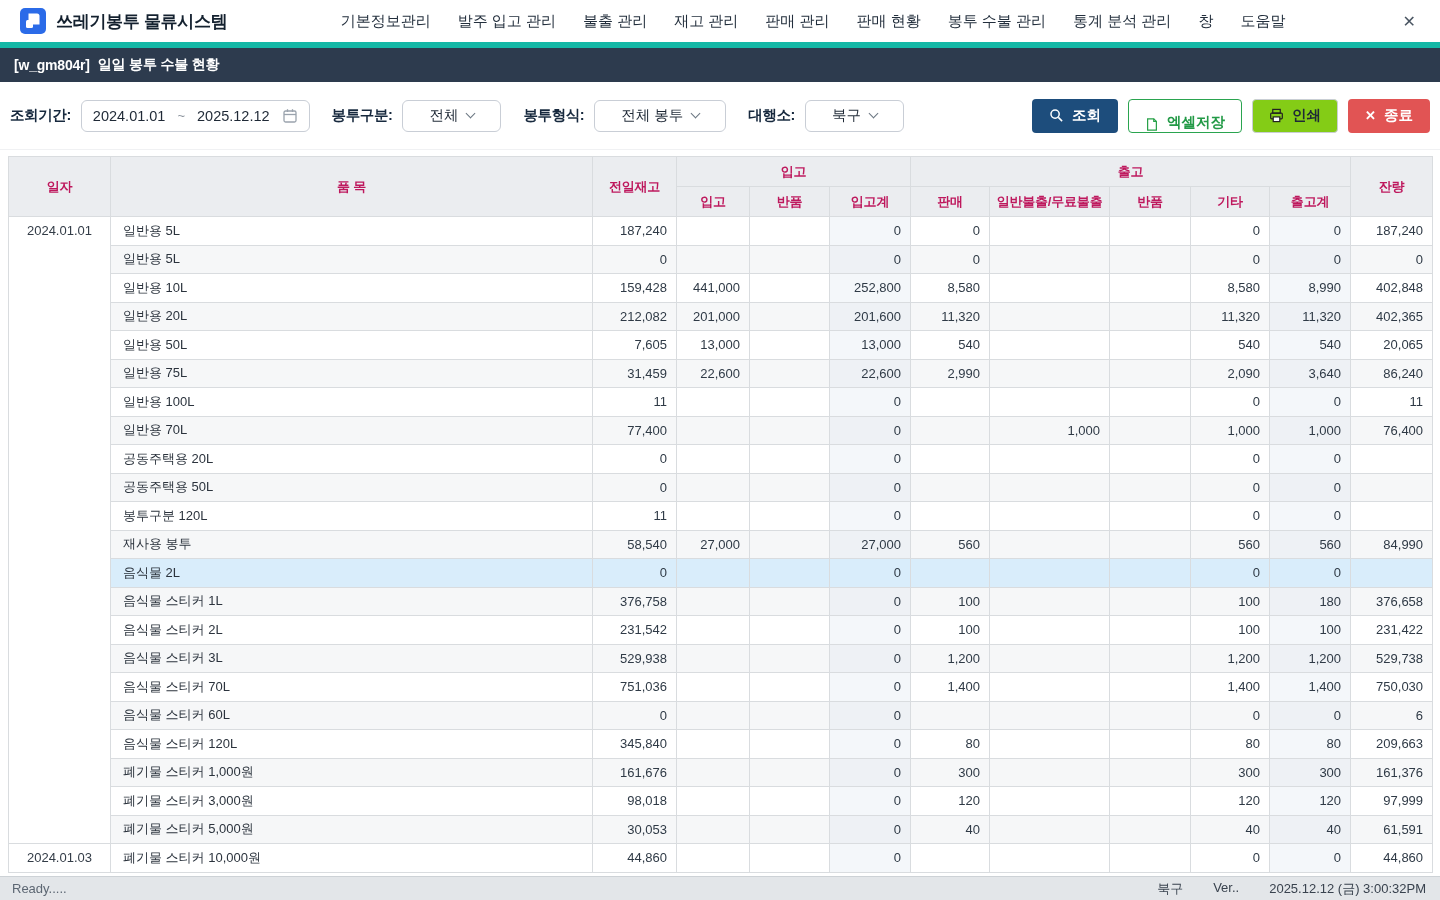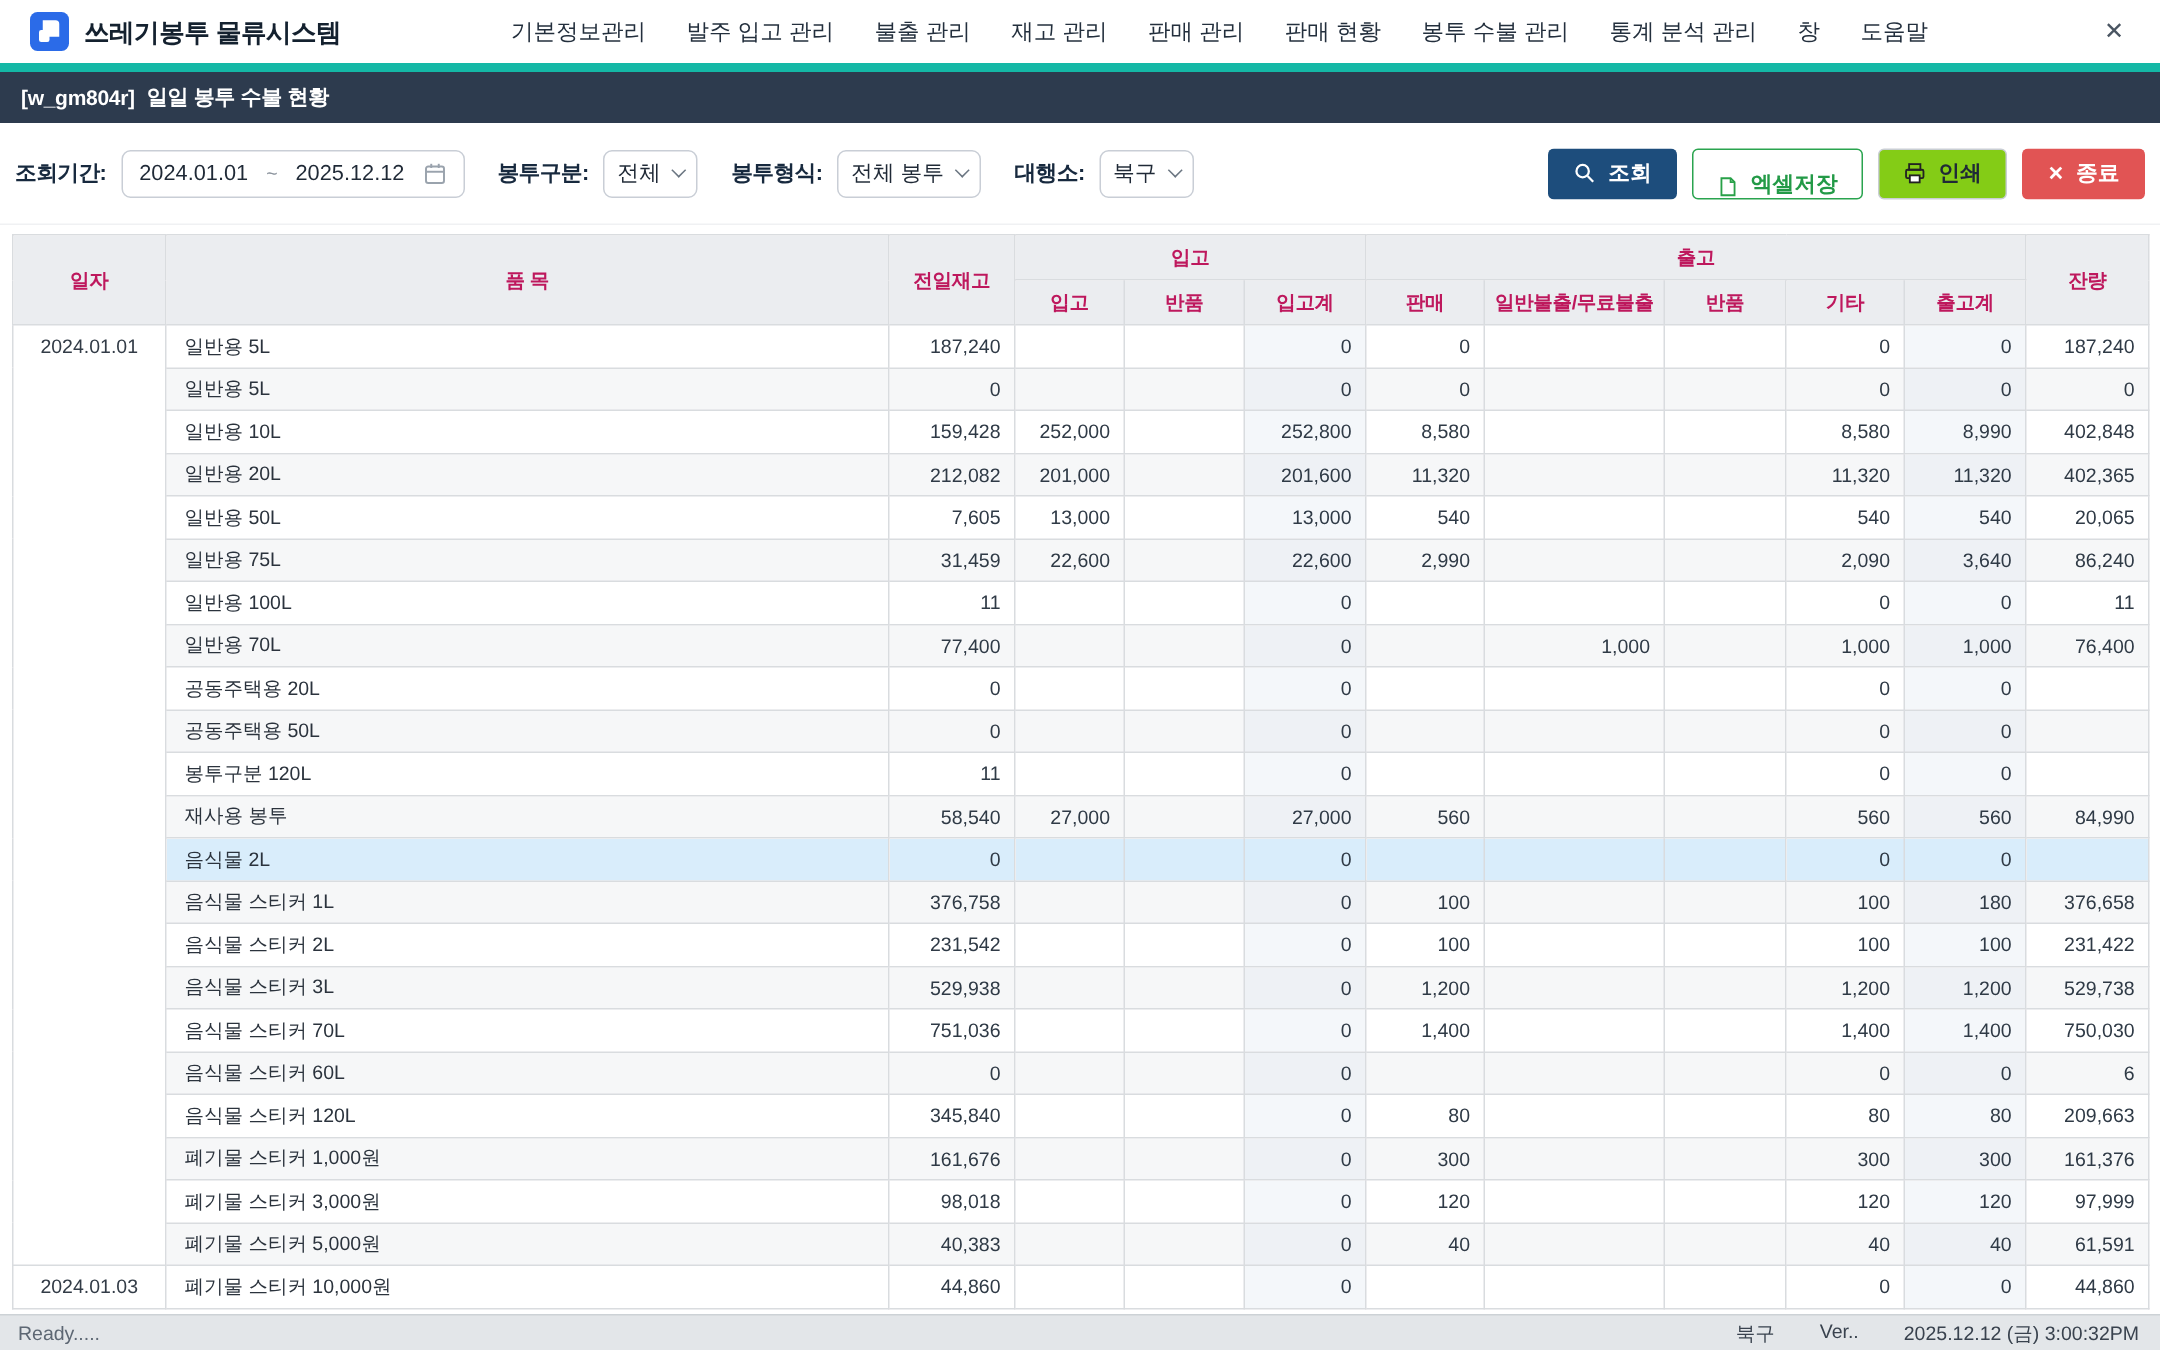--- a/index.html
+++ b/index.html
@@ -17,21 +17,21 @@
   
   .titlebar { height:34px; background:#2d3b4e; display:flex; align-items:center; gap:8px; padding:0 14px; flex:0 0 auto; }
   .titlebar span { color:#fff; font-size:14px; font-weight:700; letter-spacing:-0.2px; }
 
   
   .filterbar { height:68px; display:flex; align-items:center; padding:0 10px 0 10px; gap:10px; flex:0 0 auto; border-bottom:1px solid #f0f1f3; }
   .flabel { font-size:14.5px; font-weight:700; color:#17293e; letter-spacing:-0.4px; white-space:nowrap; }
   .datebox { display:flex; align-items:center; gap:12px; border:1px solid #c9ced6; border-radius:6px; height:32px; padding:0 11px; background:#fff; }
   .datebox .dt { font-size:14.5px; color:#1f2936; }
   .datebox .tilde { font-size:13px; color:#8a929c; }
-  .select { display:flex; align-items:center; gap:9px; border:1px solid #c9ced6; border-radius:6px; height:32px; padding:0 8px; background:#fff; cursor:pointer; }
+  .select { display:flex; align-items:center; gap:9px; border:1px solid #c9ced6; border-radius:6px; height:32px; padding:0 26px; background:#fff; cursor:pointer; }
   .select .val { font-size:14.5px; color:#1f2936; }
   .chev { width:7px; height:7px; border-right:1.6px solid #6b7682; border-bottom:1.6px solid #6b7682; transform:rotate(45deg); margin-top:-4px; }
   .spacer { flex:1; }
   .btn { display:flex; align-items:center; gap:8px; height:34px; border-radius:4px; padding:0 16px; font-size:14.5px; font-weight:600; cursor:pointer; border:1px solid transparent; white-space:nowrap; }
   .btn-search { background:#1d4d7c; color:#fff; }
   .btn-excel  { background:#fff; color:#239a47; border-color:#2aa44f;align-items:flex-end; }
   .btn-print  { background:#84cc16; color:#1f2937; border-color:#c9ced4; }
   .btn-close  { background:#e15454; color:#fff; margin-right:0; }
   .btn .xglyph { font-size:13px; line-height:1; }
 
@@ -211,21 +211,21 @@
             <td class="c-num">0</td>
             <td class="c-num"></td>
             <td class="c-num"></td>
             <td class="c-num">0</td>
             <td class="c-num tint">0</td>
             <td class="c-num">0</td>
           </tr>
           <tr>
             <td class="c-item">일반용 10L</td>
             <td class="c-num">159,428</td>
-            <td class="c-num">252,000</td>
+            <td class="c-num">441,000</td>
             <td class="c-num"></td>
             <td class="c-num tint">252,800</td>
             <td class="c-num">8,580</td>
             <td class="c-num"></td>
             <td class="c-num"></td>
             <td class="c-num">8,580</td>
             <td class="c-num tint">8,990</td>
             <td class="c-num">402,848</td>
           </tr>
           <tr>
@@ -457,21 +457,21 @@
             <td class="c-num tint">0</td>
             <td class="c-num">120</td>
             <td class="c-num"></td>
             <td class="c-num"></td>
             <td class="c-num">120</td>
             <td class="c-num tint">120</td>
             <td class="c-num">97,999</td>
           </tr>
           <tr>
             <td class="c-item">폐기물 스티커 5,000원</td>
-            <td class="c-num">40,383</td>
+            <td class="c-num">30,053</td>
             <td class="c-num"></td>
             <td class="c-num"></td>
             <td class="c-num tint">0</td>
             <td class="c-num">40</td>
             <td class="c-num"></td>
             <td class="c-num"></td>
             <td class="c-num">40</td>
             <td class="c-num tint">40</td>
             <td class="c-num">61,591</td>
           </tr>

